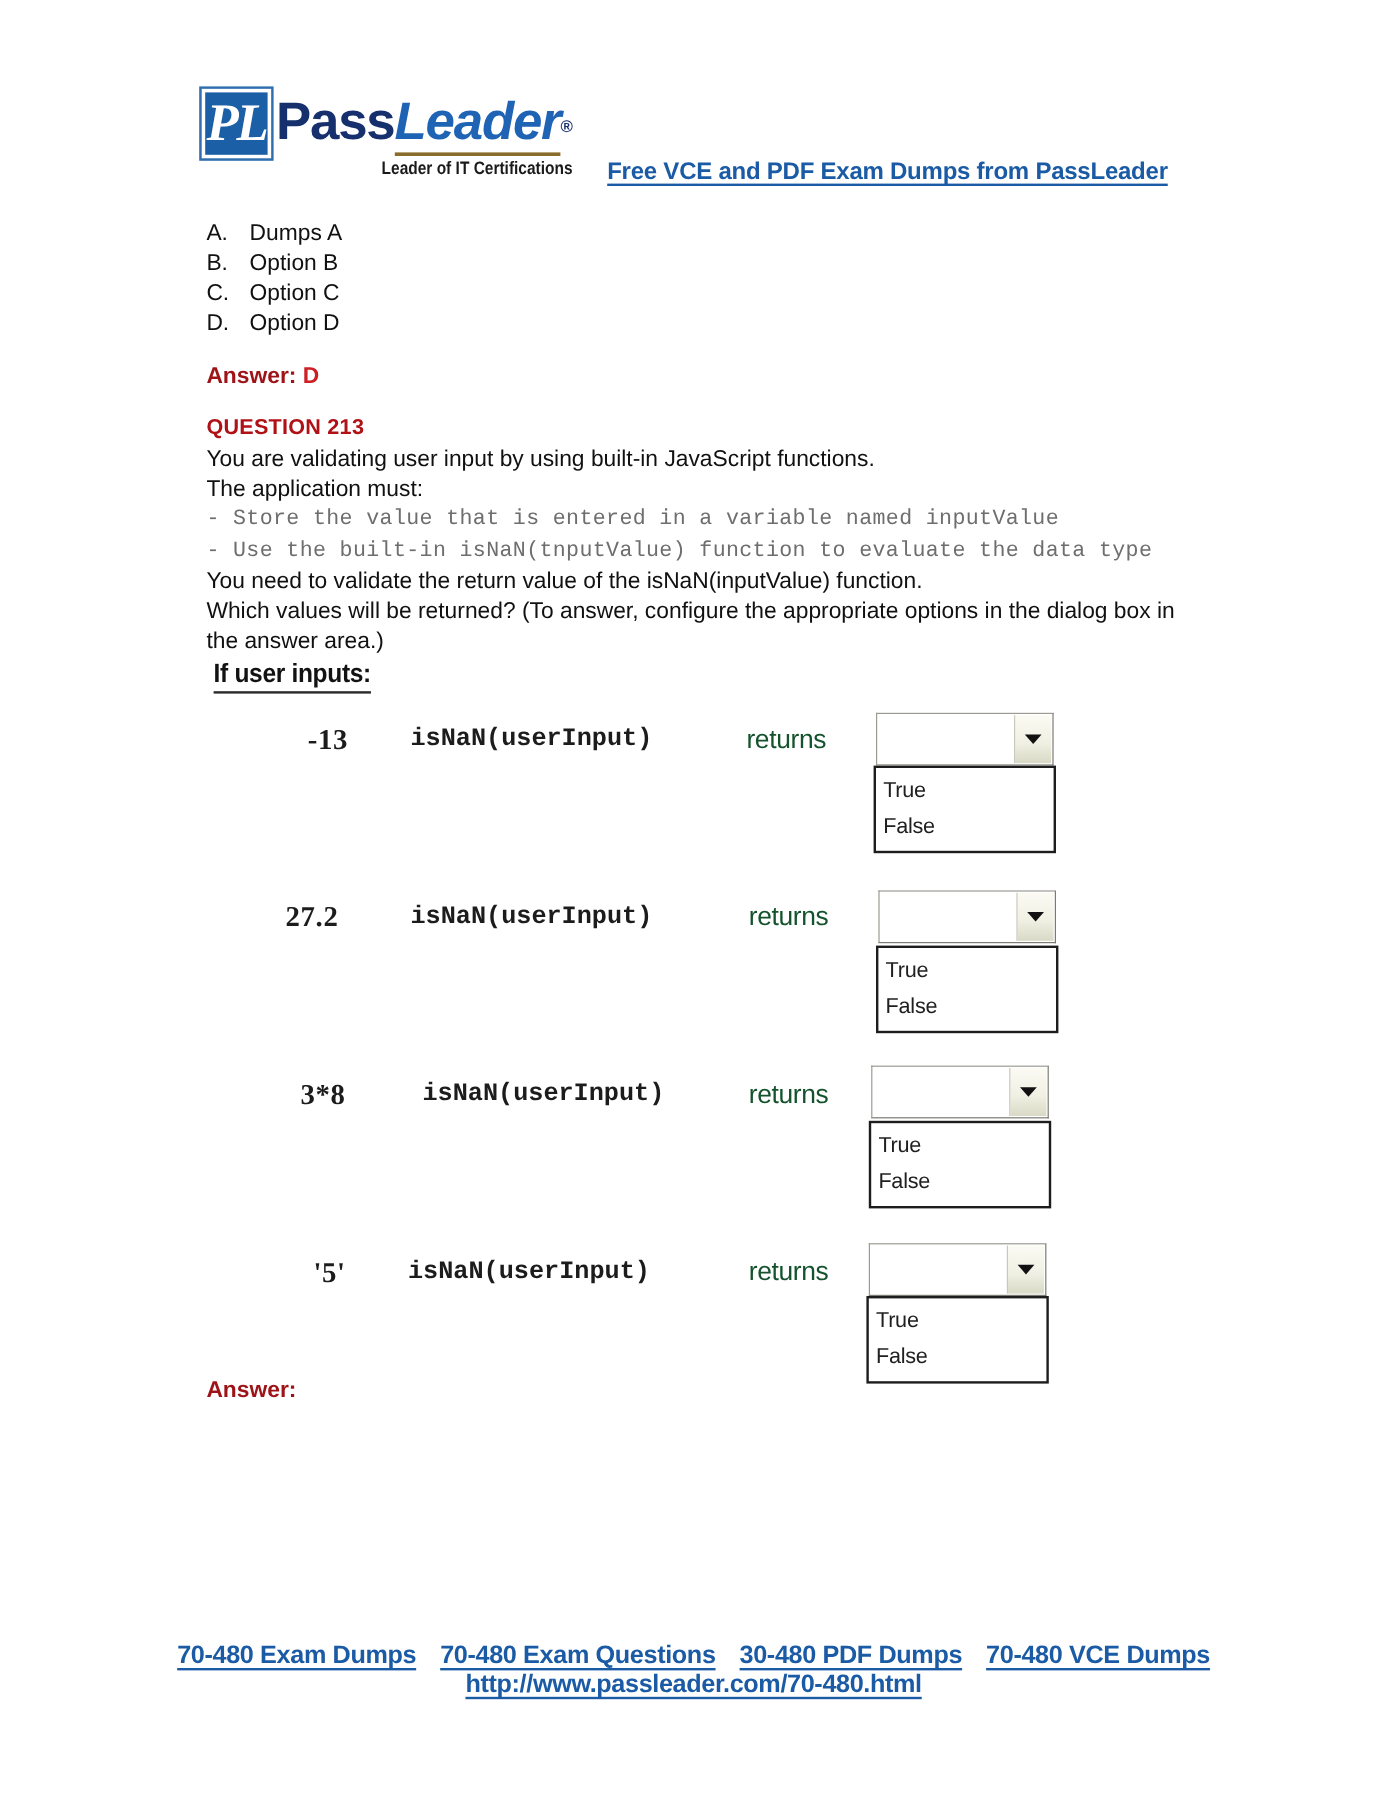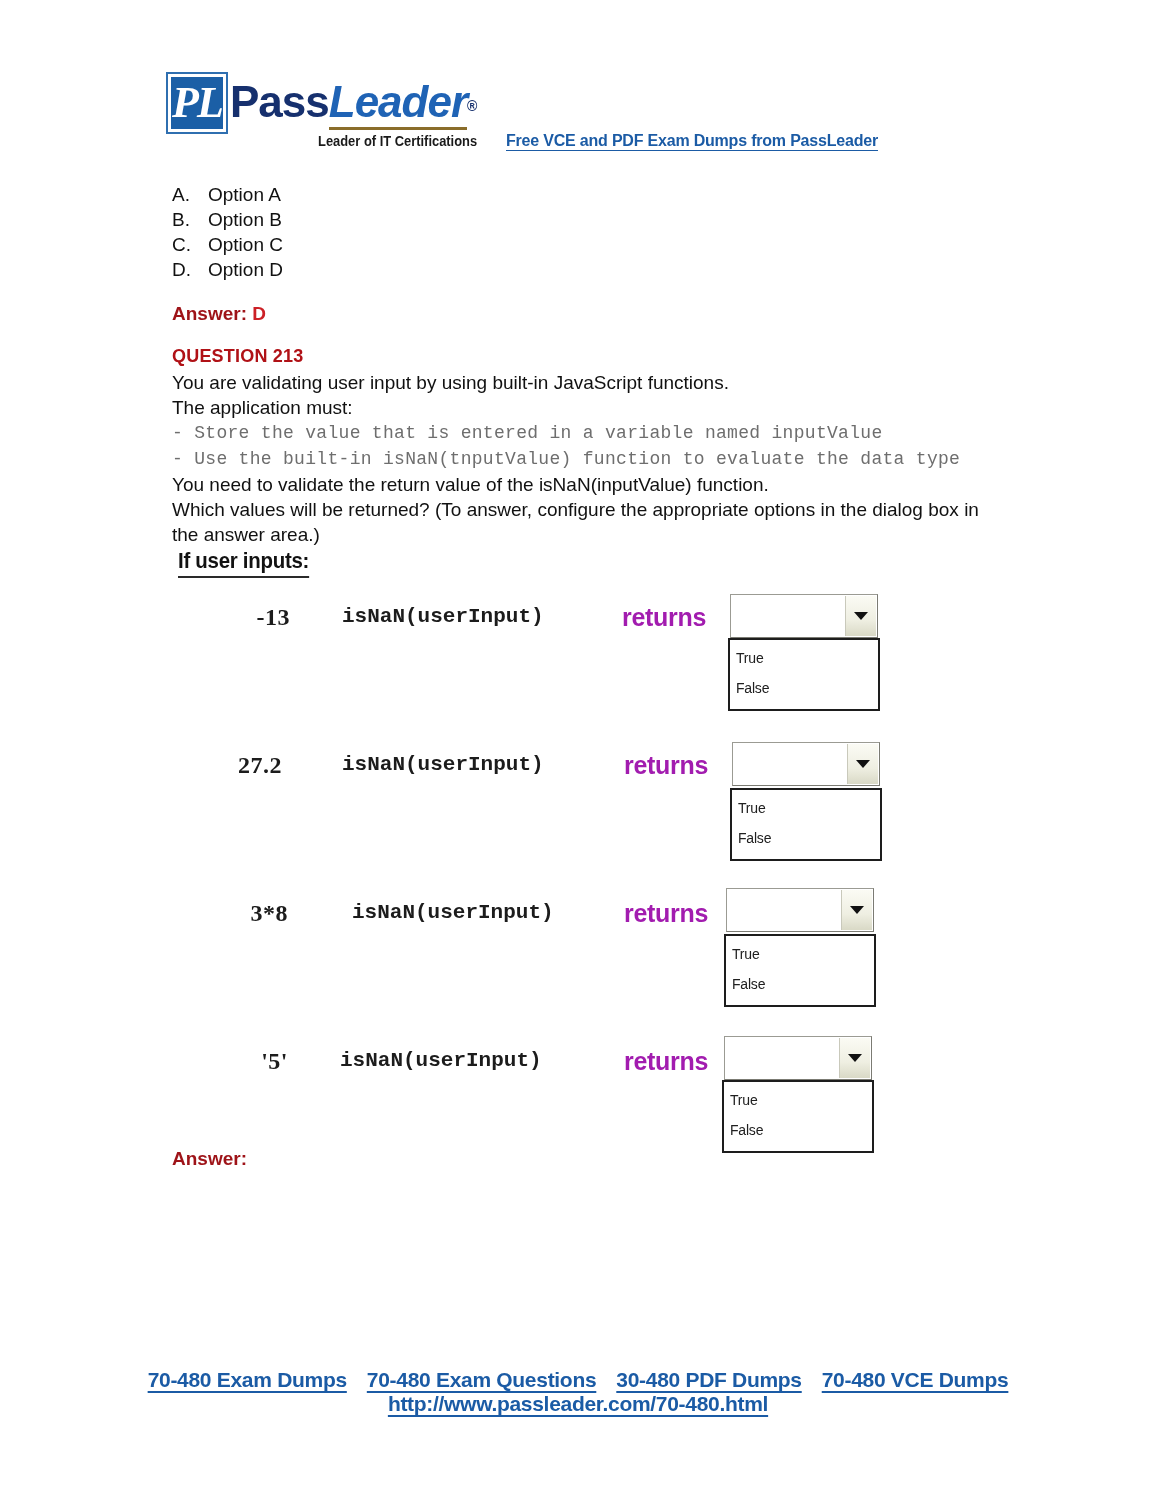--- a/index.html
+++ b/index.html
@@ -92,21 +92,21 @@
     color: #1a1a1a;
     transform: scaleX(0.86);
     transform-origin: left top;
     white-space: nowrap;
   }
   .header-link {
     position: absolute;
     left: 338px;
     top: 58px;
     font-family: "Liberation Sans", sans-serif;
-    font-size: 16px;
+    font-size: 20px;
     font-weight: bold;
     color: #1b5ba5;
     text-decoration: underline;
     text-underline-offset: 4px;
     white-space: nowrap;
     letter-spacing: -0.2px;
   }
 
   
   .options {
@@ -215,25 +215,24 @@
     font-family: "Liberation Mono", "DejaVu Sans Mono", monospace;
     font-size: 21px;
     font-weight: bold;
     color: #1c1c1c;
     letter-spacing: 0px;
     white-space: nowrap;
   }
   .hs-returns {
     position: absolute;
     font-family: "Liberation Sans", sans-serif;
-    font-size: 25px;
-    color: #a21caf;
+    font-size: 22px;
+    color: #14532d;
     letter-spacing: -0.3px;
     white-space: nowrap;
-    font-weight: bold;
   }
   .hs-combo {
     position: absolute;
     width: 148px;
     height: 44px;
     box-sizing: border-box;
     border: 1px solid #7b7b73;
     border-top-color: #9b9b93;
     border-left-color: #9b9b93;
     background: #ffffff;
@@ -260,21 +259,21 @@
   .hs-list {
     position: absolute;
     width: 152px;
     box-sizing: border-box;
     border: 2px solid #1d1d1d;
     background: #ffffff;
     padding: 3px 0 6px 6px;
   }
   .hs-opt {
     font-family: "Liberation Sans", sans-serif;
-    font-size: 14px;
+    font-size: 18px;
     line-height: 30px;
     color: #202020;
     letter-spacing: -0.2px;
   }
 
   
   .answer-blank {
     position: absolute;
     left: 172px;
     top: 1148px;
@@ -330,21 +329,21 @@
         <span class="logo-pass">Pass</span><span class="logo-leader">Leader</span><span class="logo-reg">®</span>
       </div>
     </div>
     <div class="logo-tagline">Leader of IT Certifications</div>
     <div class="header-link">Free VCE and PDF Exam Dumps from PassLeader</div>
   </div>
 
   <div class="options">
     <div class="option-row">
       <span class="option-letter">A.</span>
-      <span class="option-label">Option A</span>
+      <span class="option-label">Dumps A</span>
     </div>
     <div class="option-row">
       <span class="option-letter">B.</span>
       <span class="option-label">Option B</span>
     </div>
     <div class="option-row">
       <span class="option-letter">C.</span>
       <span class="option-label">Option C</span>
     </div>
     <div class="option-row">

